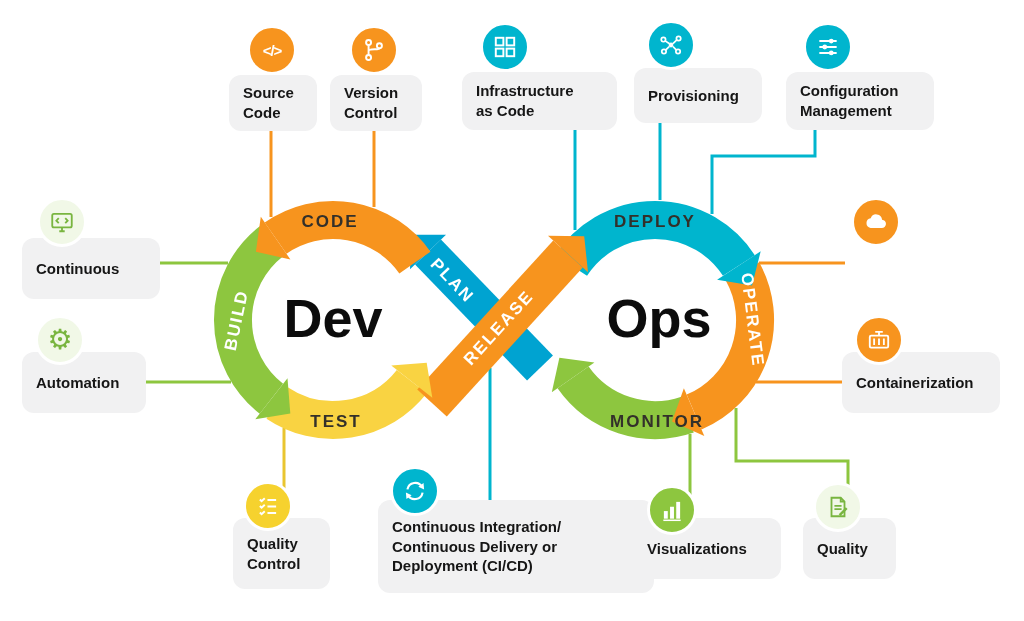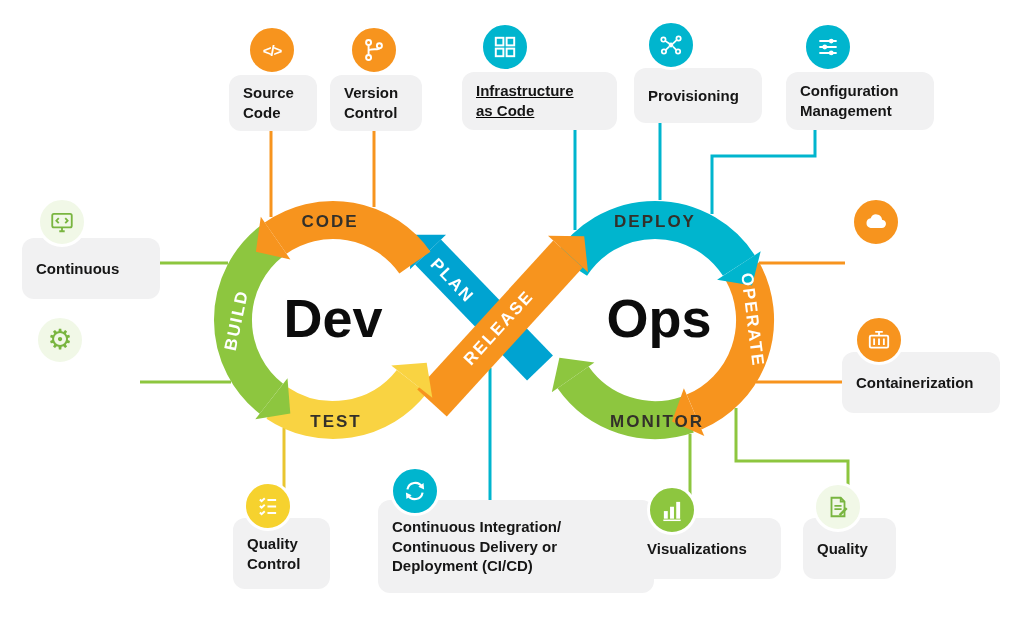--- a/index.html
+++ b/index.html
@@ -94,33 +94,36 @@
   </svg>
 
   <div class="card" style="left:229px;top:75px;width:88px;height:56px;">
     <div class="card-label">Source
 Code</div>
   </div>
   <div class="card" style="left:330px;top:75px;width:92px;height:56px;">
     <div class="card-label">Version
 Control</div>
   </div>
-  <div class="card" style="left:462px;top:72px;width:155px;height:58px;text-decoration:underline;">
+  <div class="card" style="left:462px;top:72px;width:155px;height:58px;">
     <div class="card-label">Infrastructure
 as Code</div>
   </div>
   <div class="card" style="left:634px;top:68px;width:128px;height:55px;">
     <div class="card-label">Provisioning</div>
   </div>
   <div class="card" style="left:786px;top:72px;width:148px;height:58px;">
     <div class="card-label">Configuration
 Management</div>
   </div>
   <div class="card" style="left:22px;top:238px;width:138px;height:61px;">
     <div class="card-label">Continuous</div>
+  </div>
+  <div class="card" style="left:22px;top:352px;width:124px;height:61px;">
+    <div class="card-label">Automation</div>
   </div>
   <div class="card" style="left:842px;top:352px;width:158px;height:61px;">
     <div class="card-label">Containerization</div>
   </div>
   <div class="card" style="left:233px;top:518px;width:97px;height:71px;">
     <div class="card-label">Quality
 Control</div>
   </div>
   <div class="card" style="left:378px;top:500px;width:276px;height:93px;">
     <div class="card-label">Continuous Integration/

